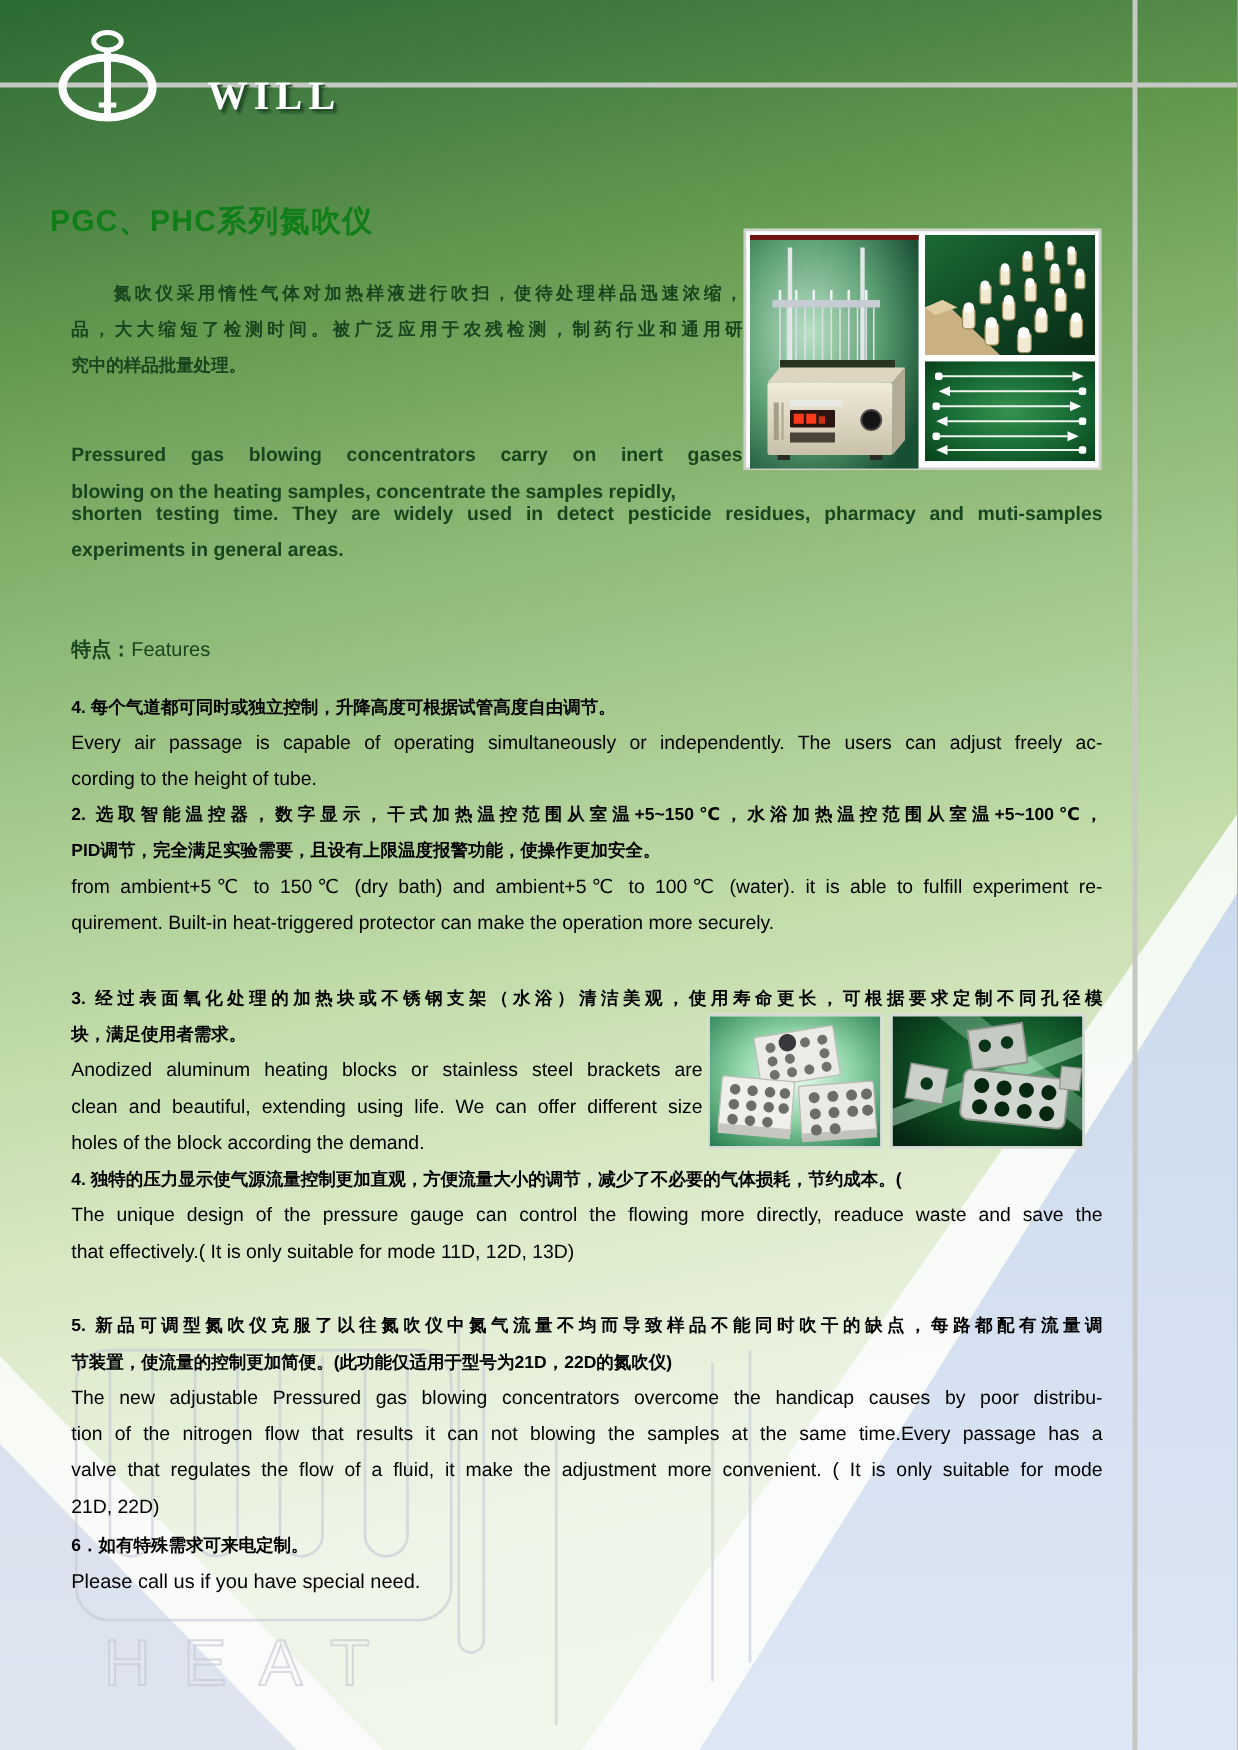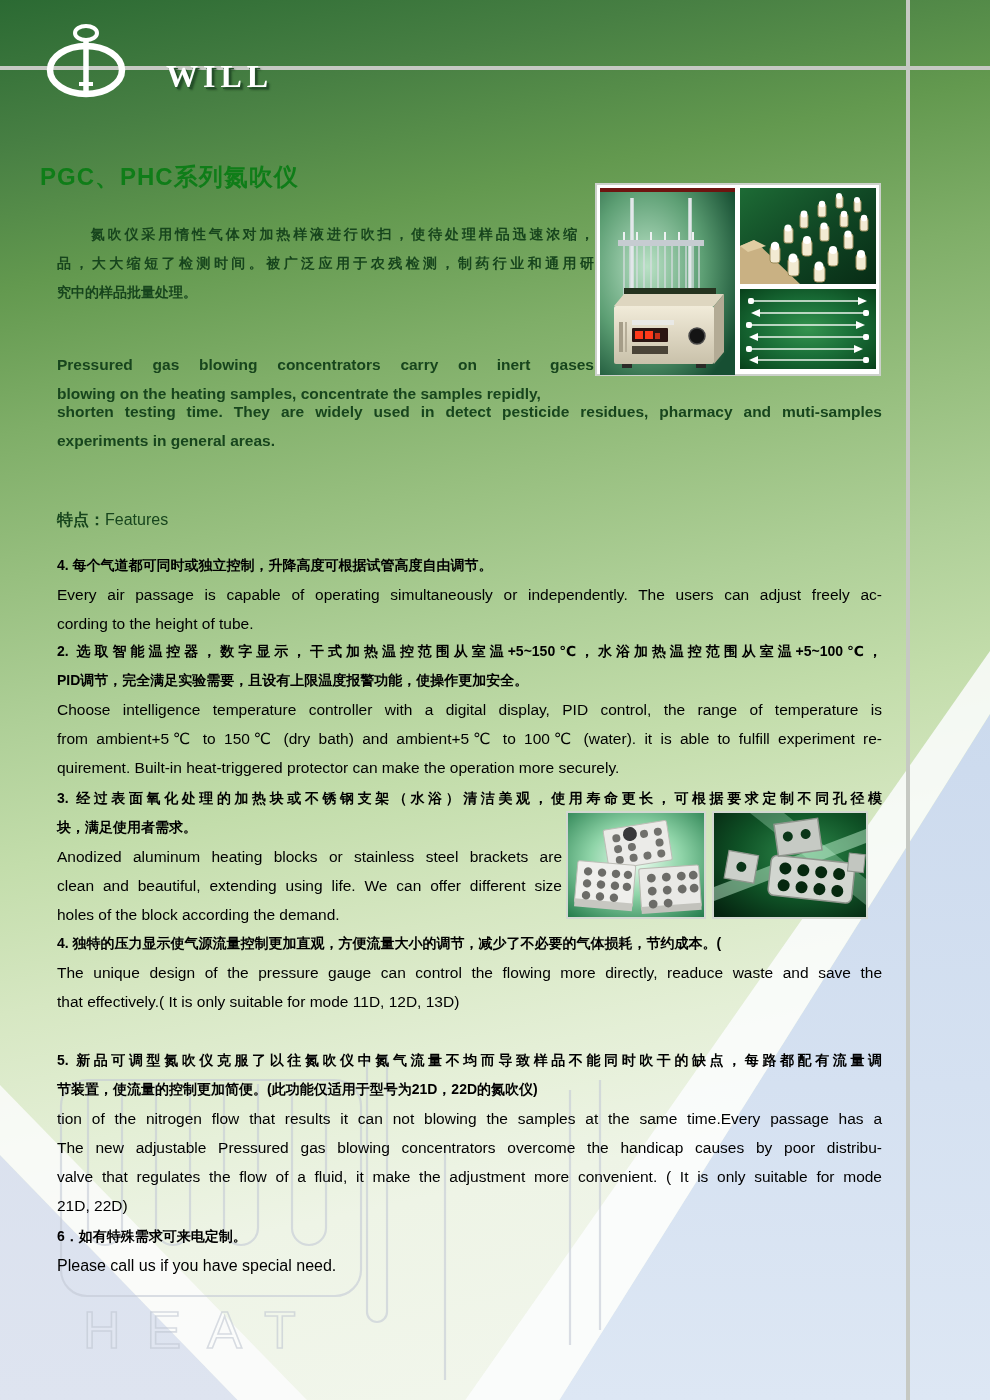--- a/index.html
+++ b/index.html
@@ -252,21 +252,20 @@
         <div class="tline">cording to the height of tube.</div>
       </div>
   </div>
 
   <div class="item" style="top:637px;">
     <div class="cn lines w-wide">
         <div class="tline">2. 选取智能温控器，数字显示，干式加热温控范围从室温+5~150℃，水浴加热温控范围从室温+5~100℃，</div>
         <div class="tline">PID调节，完全满足实验需要，且设有上限温度报警功能，使操作更加安全。</div>
       </div>
     <div class="en lines w-wide">
-        <div class="tline">Choose intelligence temperature controller with a digital display, PID control, the range of temperature is</div>
         <div class="tline">from ambient+5℃ to 150℃ (dry bath) and ambient+5℃ to 100℃ (water). it is able to fulfill experiment re-</div>
         <div class="tline">quirement. Built-in heat-triggered protector can make the operation more securely.</div>
       </div>
   </div>
 
   <div class="item" style="top:784px;">
     <div class="cn lines w-wide">
         <div class="tline">3. 经过表面氧化处理的加热块或不锈钢支架（水浴）清洁美观，使用寿命更长，可根据要求定制不同孔径模</div>
         <div class="tline">块，满足使用者需求。</div>
       </div>
@@ -383,22 +382,22 @@
         <div class="tline">that effectively.( It is only suitable for mode 11D, 12D, 13D)</div>
       </div>
   </div>
 
   <div class="item" style="top:1046px;">
     <div class="cn lines w-wide">
         <div class="tline">5. 新品可调型氮吹仪克服了以往氮吹仪中氮气流量不均而导致样品不能同时吹干的缺点，每路都配有流量调</div>
         <div class="tline">节装置，使流量的控制更加简便。(此功能仅适用于型号为21D，22D的氮吹仪)</div>
       </div>
     <div class="en lines w-wide">
+        <div class="tline">The new adjustable Pressured gas blowing concentrators overcome the handicap causes by poor distribu-</div>
         <div class="tline">tion of the nitrogen flow that results it can not blowing the samples at the same time.Every passage has a</div>
-        <div class="tline">The new adjustable Pressured gas blowing concentrators overcome the handicap causes by poor distribu-</div>
         <div class="tline">valve that regulates the flow of a fluid, it make the adjustment more convenient. ( It is only suitable for mode</div>
         <div class="tline">21D, 22D)</div>
       </div>
   </div>
 
   <div class="item" style="top:1222px;">
     <div class="cn lines w-wide">
         <div class="tline">6．如有特殊需求可来电定制。</div>
       </div>
     <div class="en lines w-wide" style="font-size:16px;">

